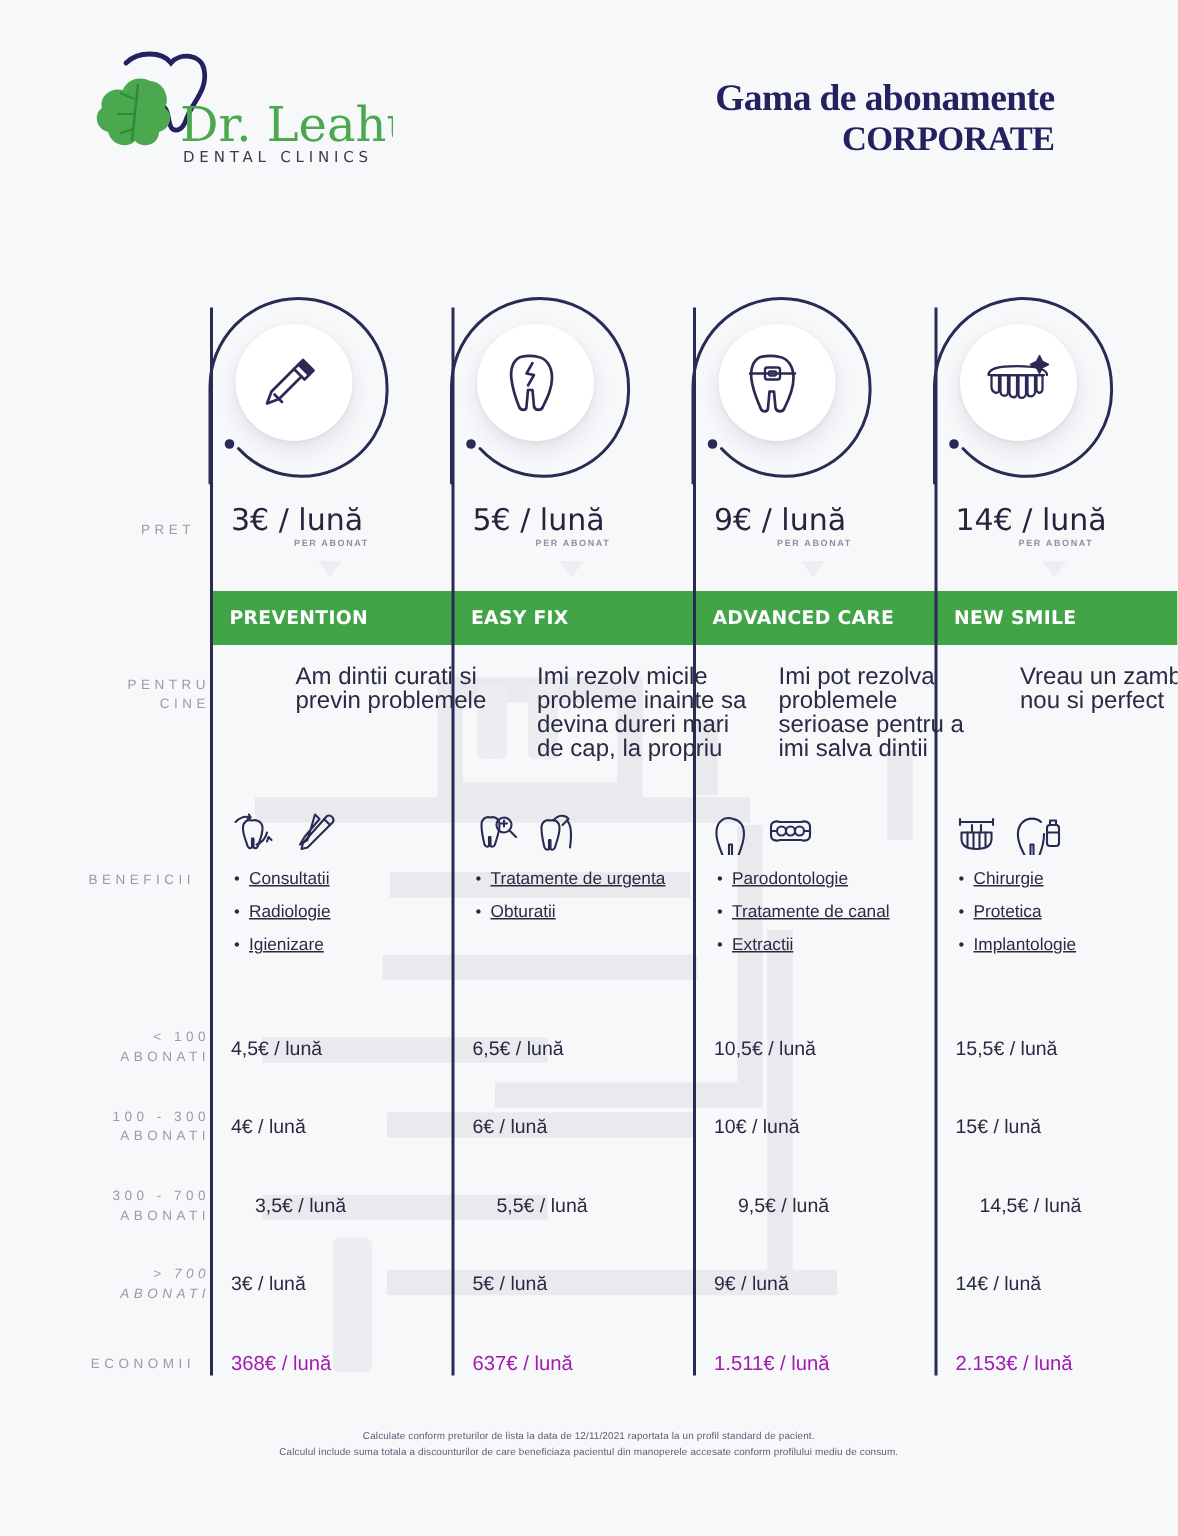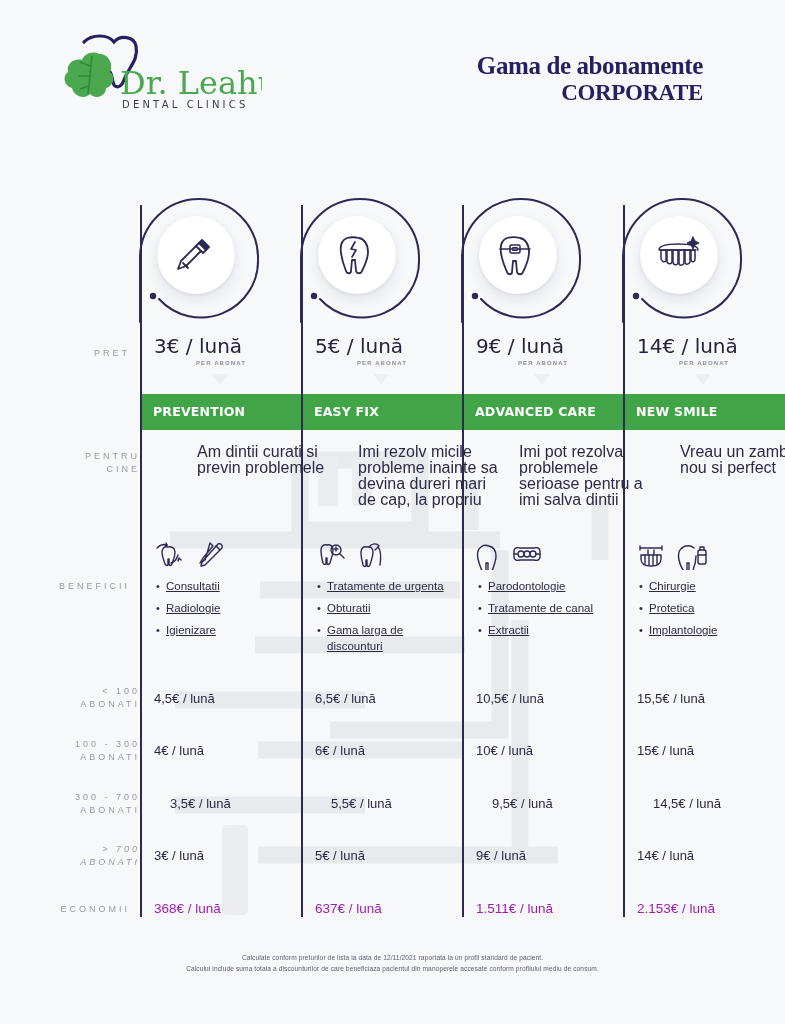--- a/index.html
+++ b/index.html
@@ -278,21 +278,20 @@
         </svg>
         <svg width="30" height="30" viewBox="0 0 30 30" fill="none" stroke="#2b2a55" stroke-width="1.4" stroke-linecap="round" stroke-linejoin="round">
           <path d="M6 12 C6 8 9 6 12 7 C15 6 18 8 18 12 C18 17 16 21 15 25 C14 27 12 27 12 25 L12 20 L11 20 L11 25 C11 27 9 27 8 25 C7 21 6 17 6 12 Z"></path>
           <path d="M14 7 C17 3 22 3 24 6 l-4 4"></path>
           <path d="M23 7 C26 10 26 18 25 25"></path>
         </svg>
       </div>
       <ul class="benefits">
         <li>Tratamente de urgenta</li>
         <li>Obturatii</li>
-        <li>Gama larga de discounturi</li>
       </ul>
       <div class="tier t0">6,5€ / lună</div>
       <div class="tier t1">6€ / lună</div>
       <div class="tier t2">5,5€ / lună</div>
       <div class="tier t3">5€ / lună</div>
       <div class="econ">637€ / lună</div>
     </div>
 
     <div class="col c2">
       <div class="divider"></div>

